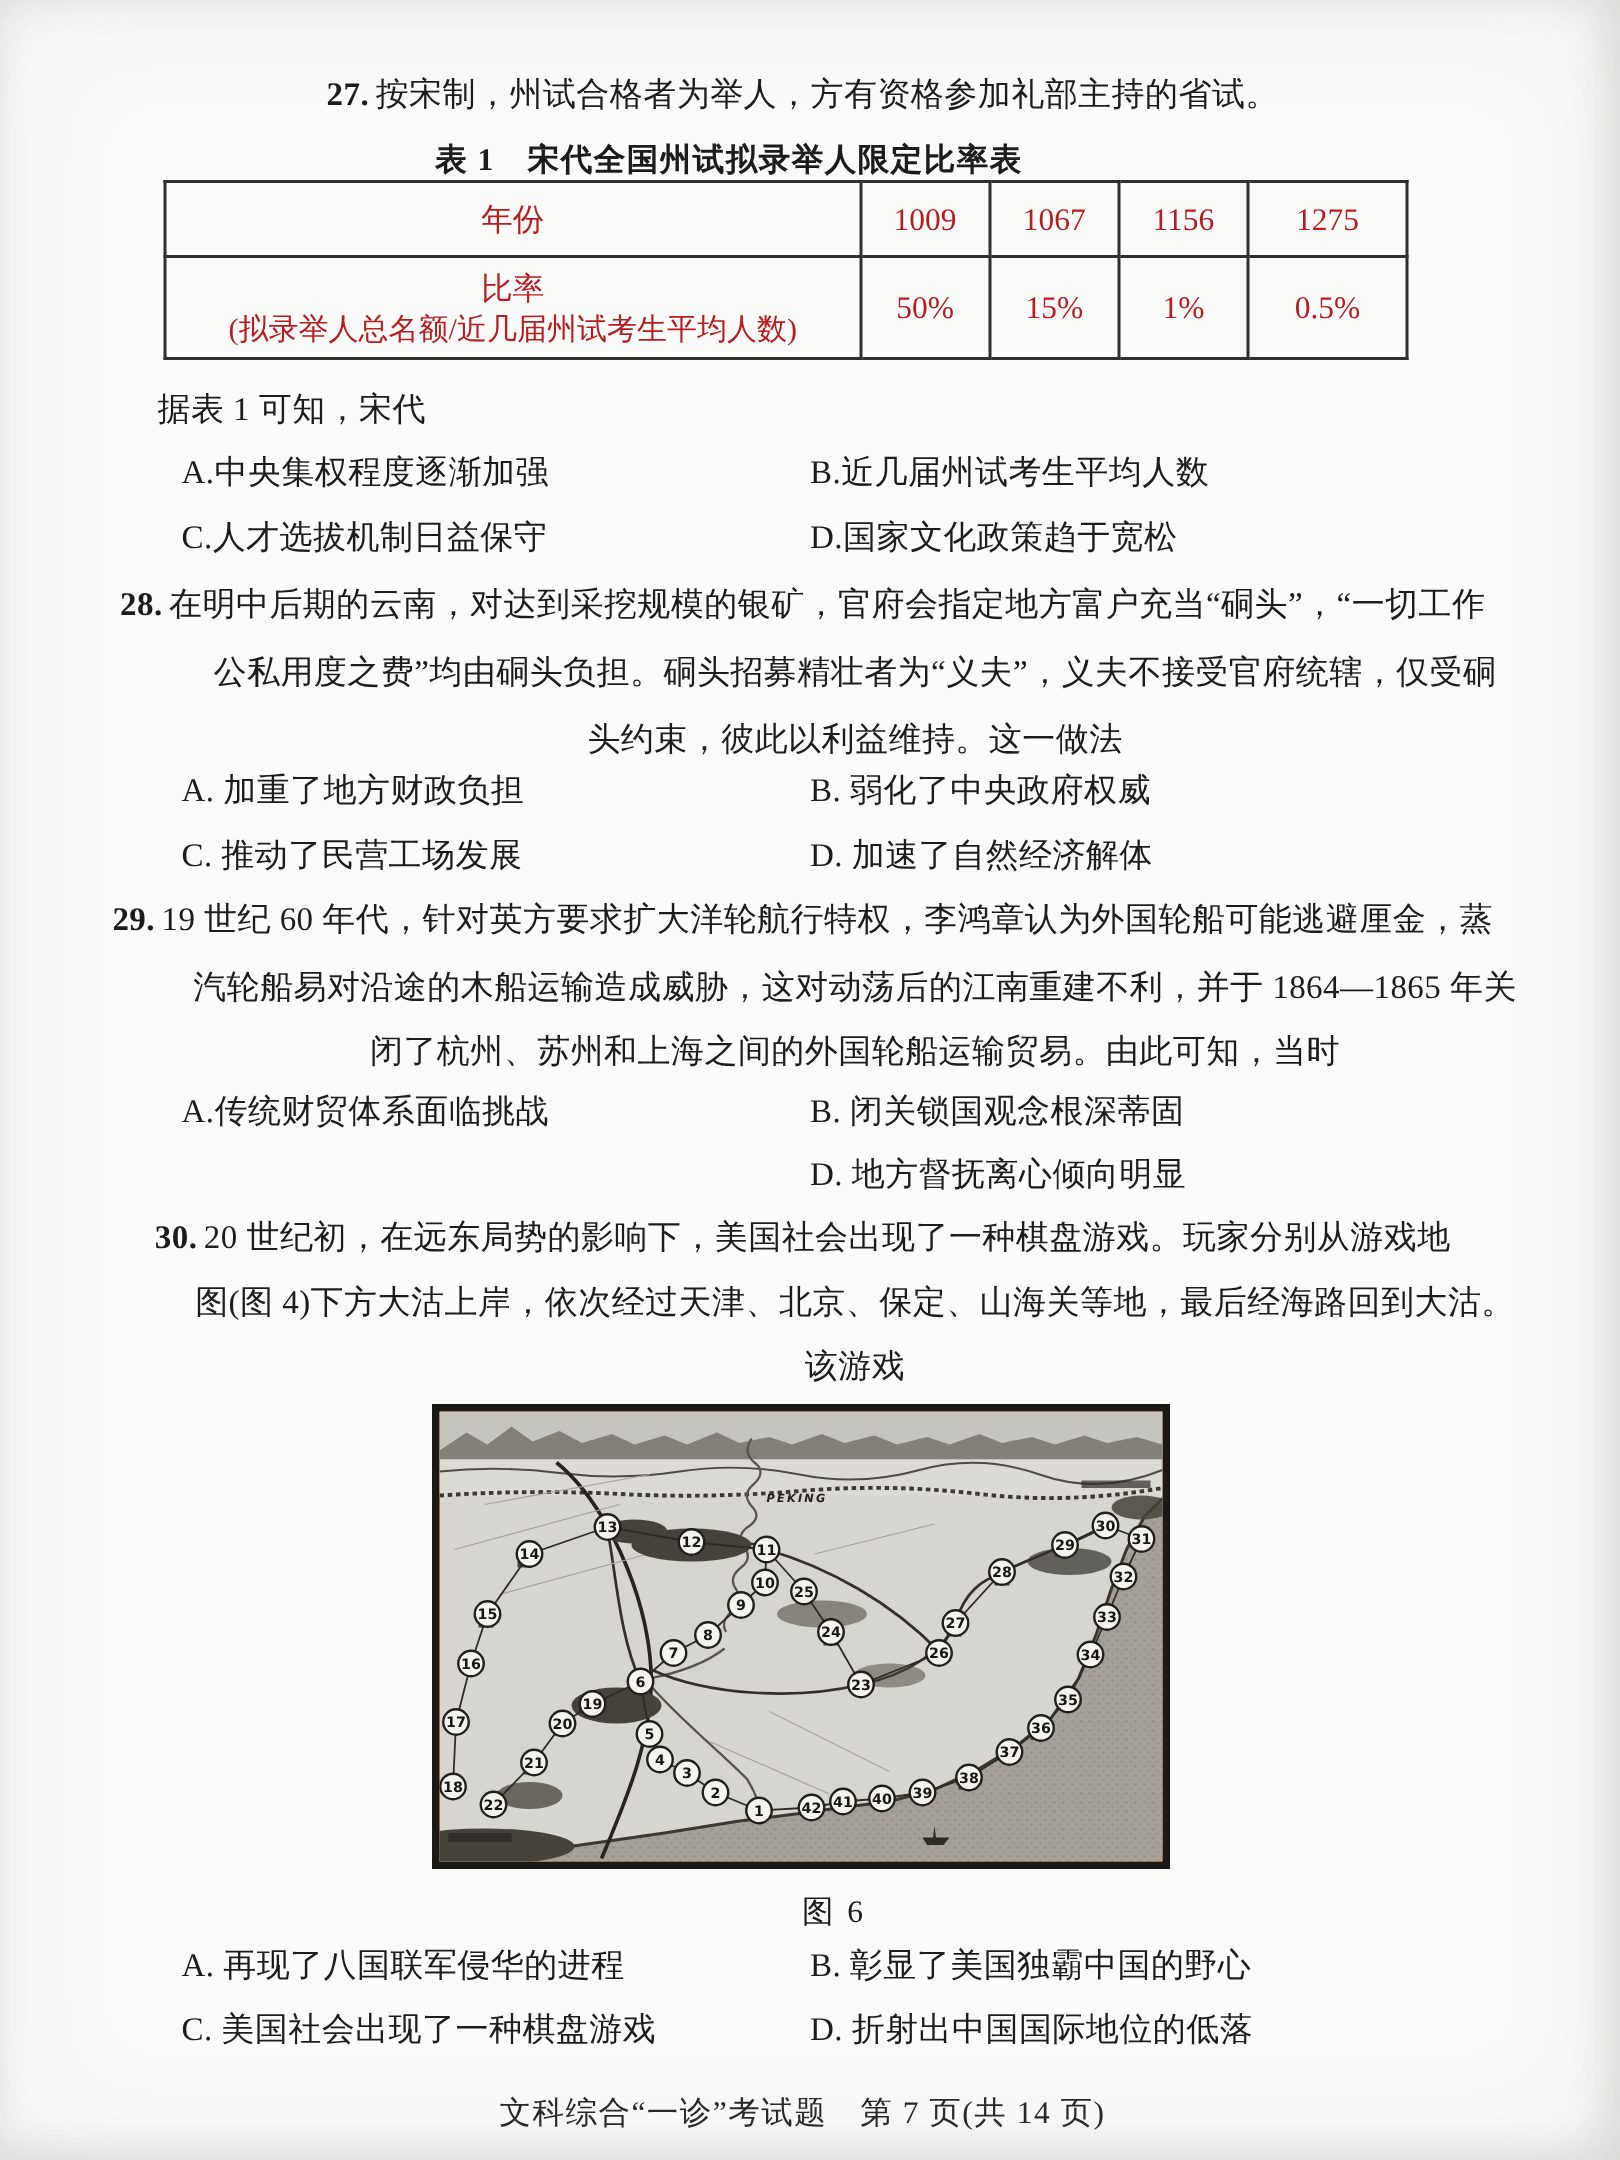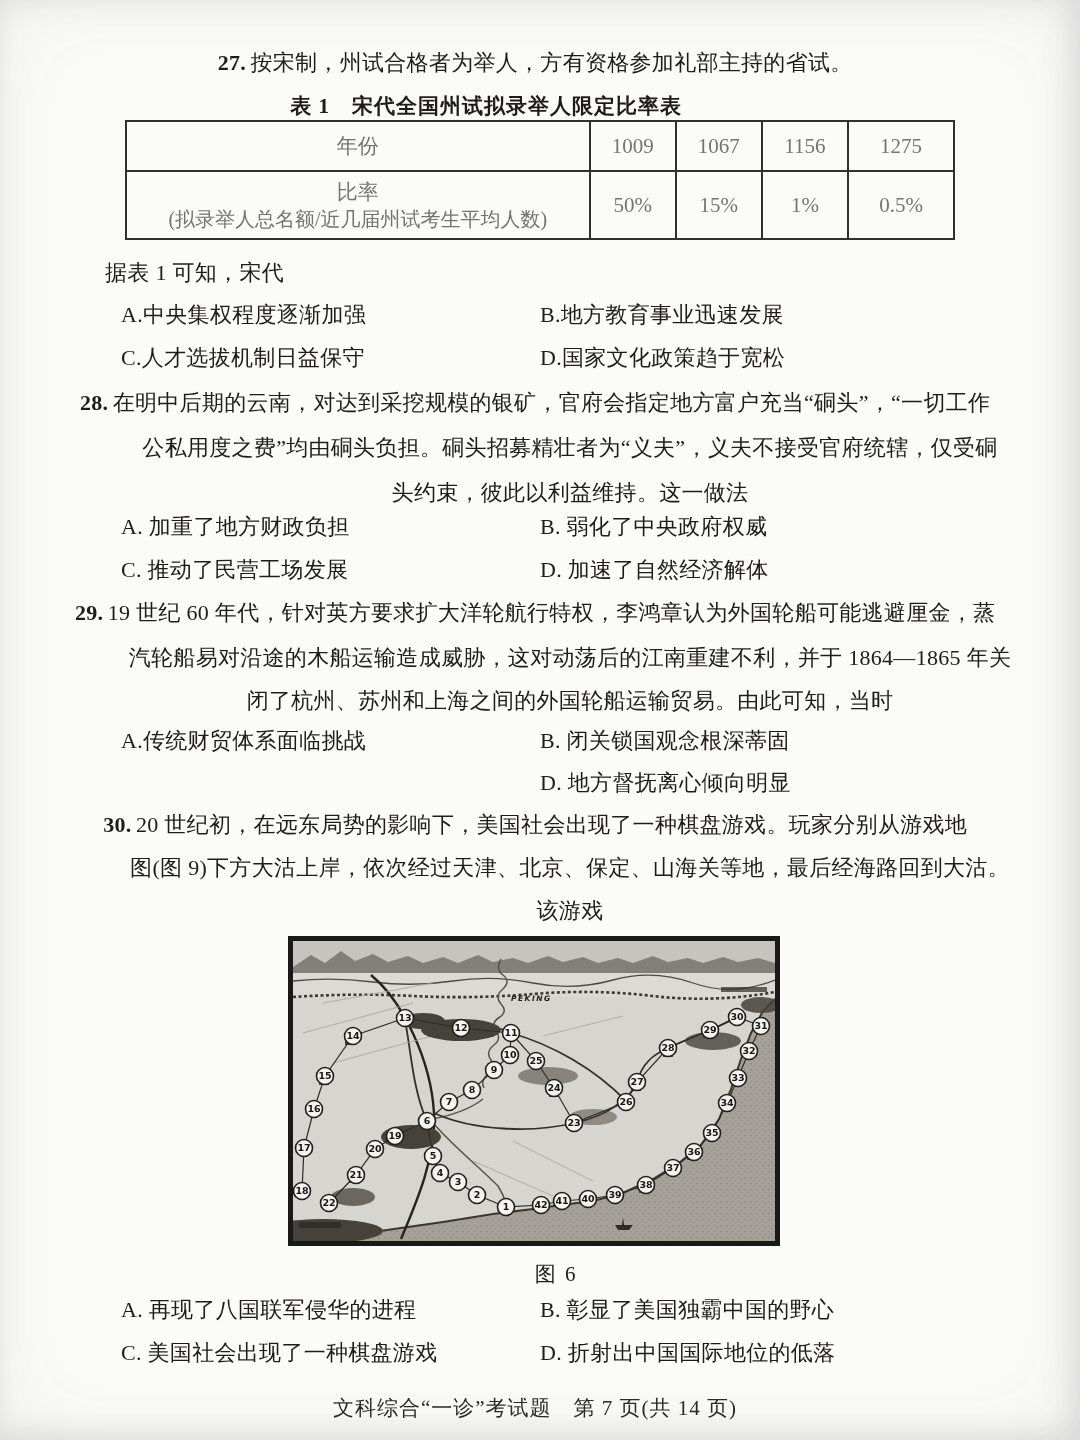--- a/index.html
+++ b/index.html
@@ -24,23 +24,23 @@
   .stem-line.cont{padding-left:37px;}
   .opt{
     position:absolute;font-size:22px;line-height:30px;letter-spacing:.3px;white-space:nowrap;
   }
   .lead{position:absolute;left:105px;font-size:22px;letter-spacing:.3px;}
   .tbl-title{
     position:absolute;left:136px;width:700px;text-align:center;
     font-size:21px;font-weight:700;letter-spacing:1px;
   }
   table.rate-table{
-    position:absolute;left:125px;top:120px;width:830px;
+    position:absolute;left:109px;top:120px;width:830px;
     border-collapse:collapse;table-layout:fixed;
-    font-size:21px;color:#737373;
+    font-size:21px;color:#b91c1c;
   }
   table.rate-table td{
     border:2px solid #30302e;text-align:center;vertical-align:middle;
     padding:2px 0;
   }
   table.rate-table tr.r1 td{height:44px;}
   table.rate-table tr.r2 td{height:62px;}
   .rate-sub{font-size:20px;letter-spacing:0;}
   .fig-wrap{
     position:absolute;left:288px;top:936px;width:482px;height:300px;
@@ -102,21 +102,21 @@
         <td>15%</td>
         <td>1%</td>
         <td>0.5%</td>
       </tr>
     </tbody>
   </table>
 
   <div class="lead" style="top:258px">据表 1 可知，宋代</div>
 
   <span class="opt" style="top:300px;left:121px">A.中央集权程度逐渐加强</span>
-  <span class="opt" style="top:300px;left:540px">B.地方教育事业迅速发展</span>
+  <span class="opt" style="top:300px;left:540px">B.近几届州试考生平均人数</span>
   <span class="opt" style="top:343px;left:121px">C.人才选拔机制日益保守</span>
   <span class="opt" style="top:343px;left:540px">D.国家文化政策趋于宽松</span>
 
   <div class="stem-line" style="top:388px">
     <span class="qnum">28.</span><span>在明中后期的云南，对达到采挖规模的银矿，官府会指定地方富户充当“硐头”，“一切工作</span>
   </div>
   <div class="stem-line cont" style="top:433px">公私用度之费”均由硐头负担。硐头招募精壮者为“义夫”，义夫不接受官府统辖，仅受硐</div>
   <div class="stem-line cont" style="top:478px">头约束，彼此以利益维持。这一做法</div>
 
   <span class="opt" style="top:512px;left:121px">A.  加重了地方财政负担</span>
@@ -130,21 +130,21 @@
   <div class="stem-line cont" style="top:643px">汽轮船易对沿途的木船运输造成威胁，这对动荡后的江南重建不利，并于 1864—1865 年关</div>
   <div class="stem-line cont" style="top:686px">闭了杭州、苏州和上海之间的外国轮船运输贸易。由此可知，当时</div>
 
   <span class="opt" style="top:726px;left:121px">A.传统财贸体系面临挑战</span>
   <span class="opt" style="top:726px;left:540px">B. 闭关锁国观念根深蒂固</span>
   <span class="opt" style="top:768px;left:540px">D. 地方督抚离心倾向明显</span>
 
   <div class="stem-line" style="top:810px">
     <span class="qnum">30.</span><span>20 世纪初，在远东局势的影响下，美国社会出现了一种棋盘游戏。玩家分别从游戏地</span>
   </div>
-  <div class="stem-line cont" style="top:853px">图(图 9)下方大沽上岸，依次经过天津、北京、保定、山海关等地，最后经海路回到大沽。</div>
+  <div class="stem-line cont" style="top:853px">图(图 4)下方大沽上岸，依次经过天津、北京、保定、山海关等地，最后经海路回到大沽。</div>
   <div class="stem-line cont" style="top:896px">该游戏</div>
 
   <div class="fig-wrap">
     <svg viewBox="0 0 482 300">
       <defs>
         <pattern id="seaTex" width="6" height="6" patternUnits="userSpaceOnUse">
           <rect width="6" height="6" fill="#a5a19a"></rect>
           <rect x="1" y="2" width="1.6" height="1.2" fill="#8f8b83"></rect>
           <rect x="4" y="5" width="1.4" height="1" fill="#938f87"></rect>
         </pattern>

